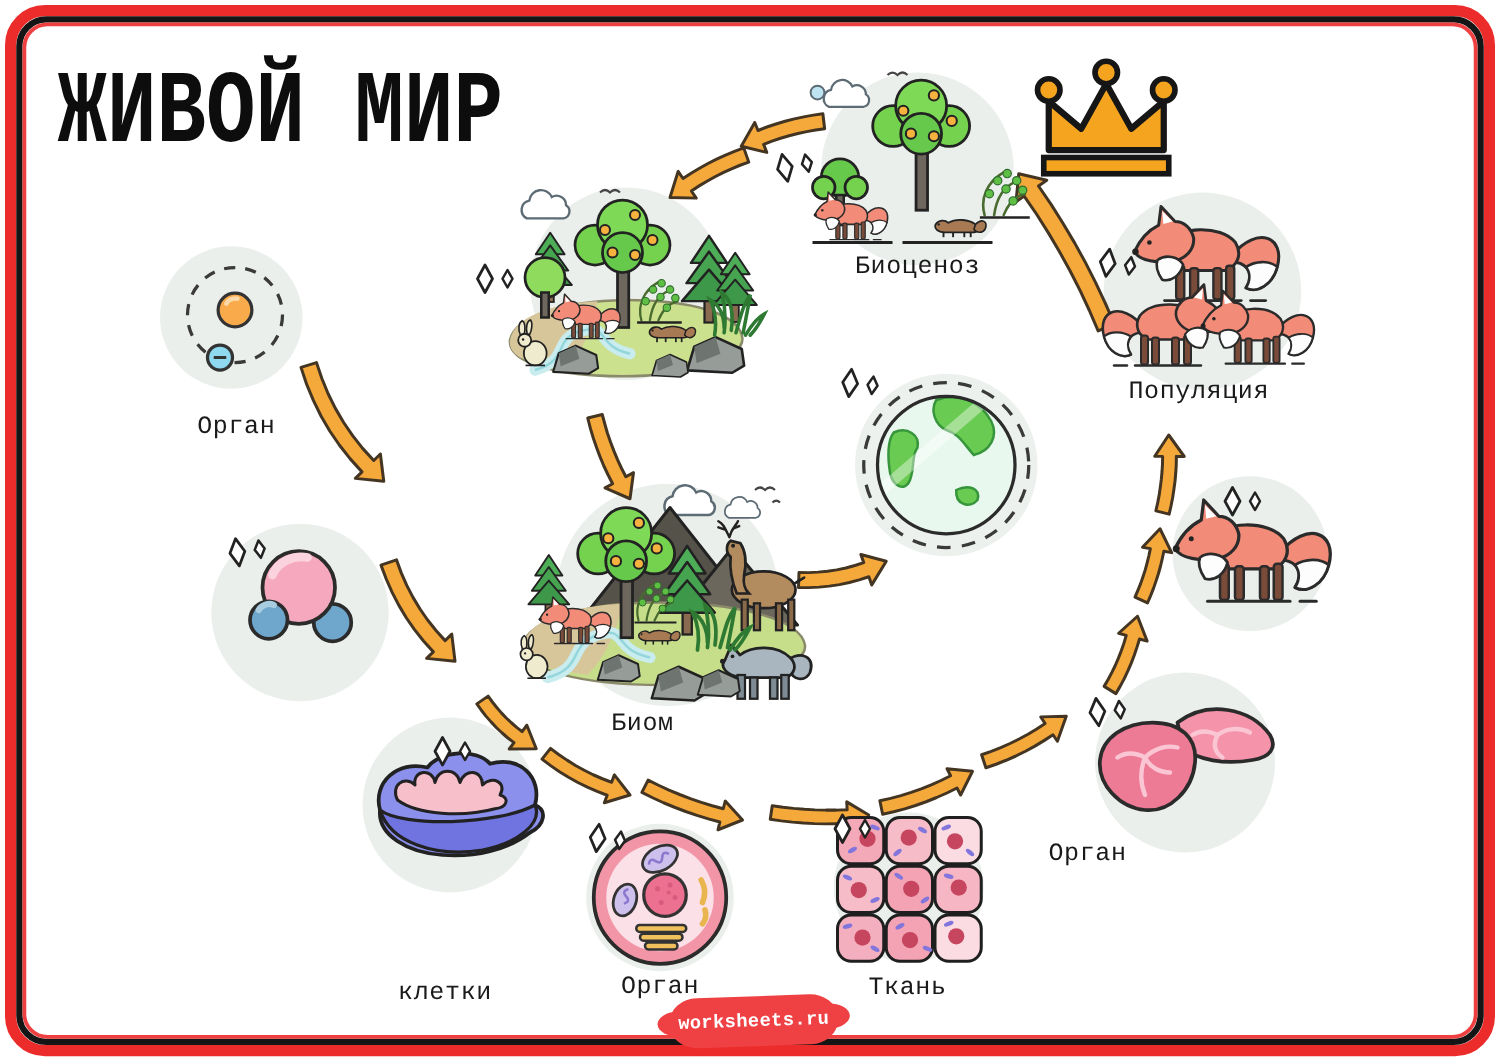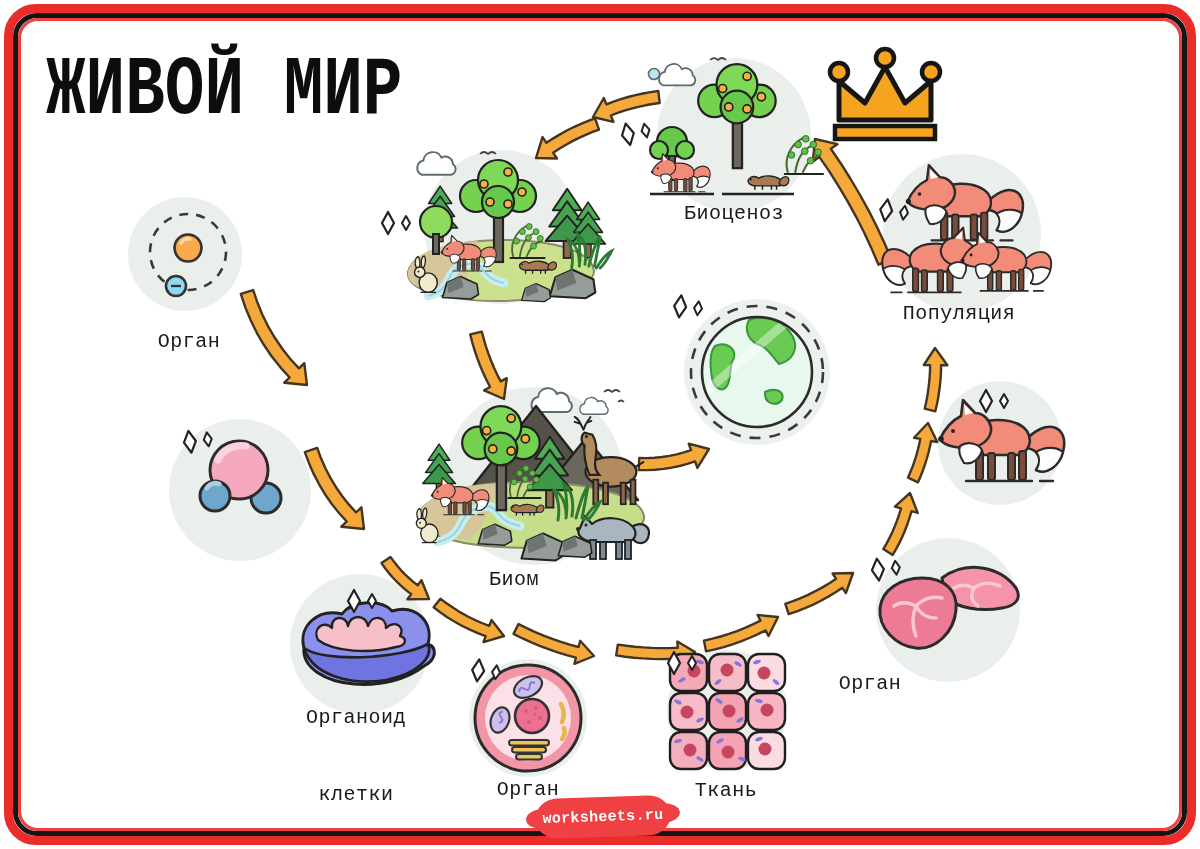--- a/index.html
+++ b/index.html
@@ -408,21 +408,20 @@
       <use href="#sparkle" transform="rotate(-12 18 12)"></use>
     </svg>
   <svg class="sp" style="left:376px;top:212px" width="40" height="26">
       <use href="#sparkle"></use>
     </svg>
   <svg class="sp" style="left:668px;top:296px" width="40" height="26">
       <use href="#sparkle" transform="rotate(6 18 12)"></use>
     </svg>
 
   <div class="lbl" style="left:189px;top:330px">Орган</div>
-  <div class="lbl" style="left:356px;top:706px">Органоид</div>
   <div class="lbl" style="left:356px;top:783px">клетки</div>
   <div class="lbl" style="left:528px;top:778px">Орган</div>
   <div class="lbl" style="left:726px;top:779px">Ткань</div>
   <div class="lbl" style="left:870px;top:672px">Орган</div>
   <div class="lbl" style="left:959px;top:302px">Популяция</div>
   <div class="lbl" style="left:734px;top:202px">Биоценоз</div>
   <div class="lbl" style="left:514px;top:568px">Биом</div>
 
   <div class="wm">
     <span>worksheets.ru</span>

